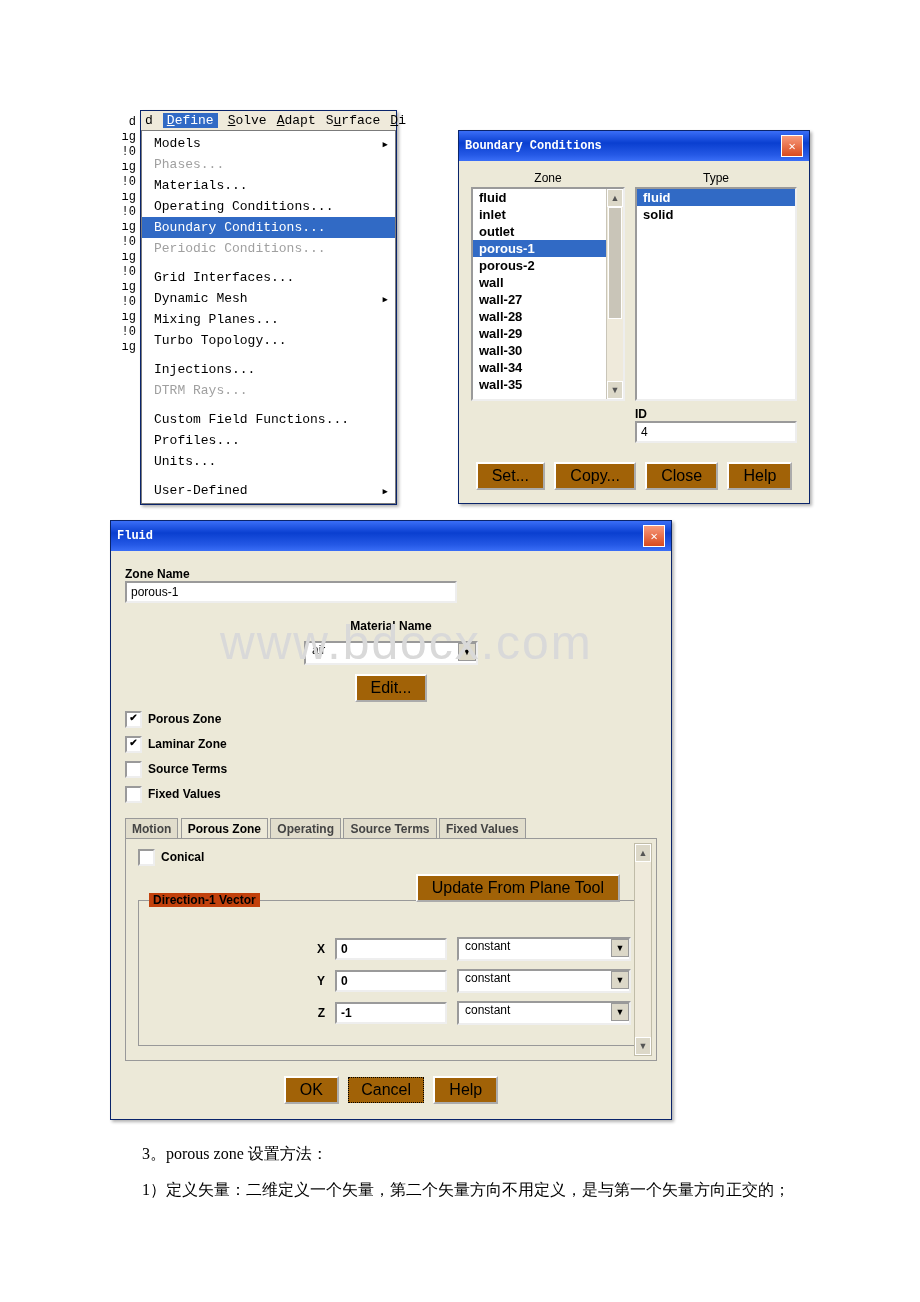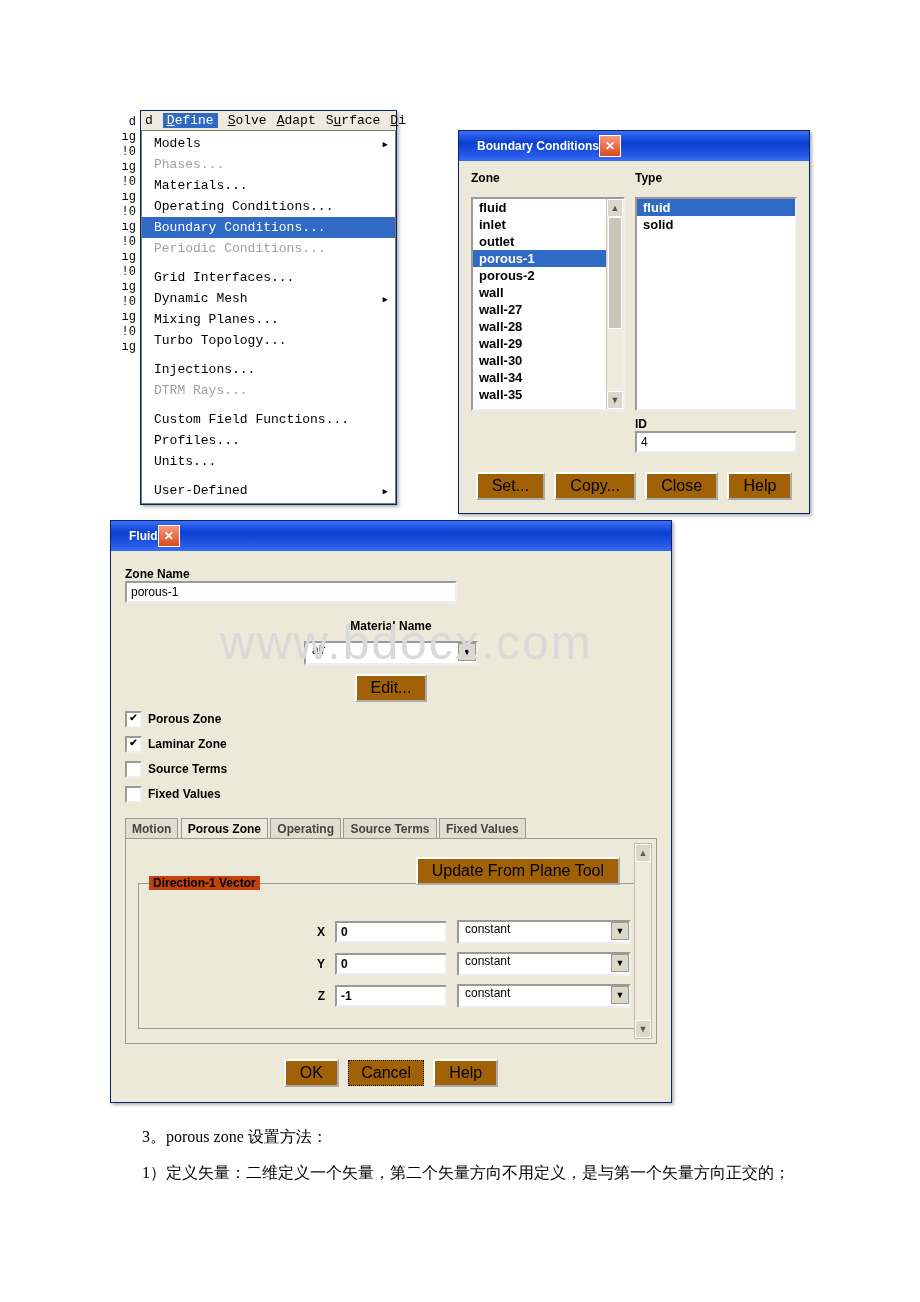--- a/index.html
+++ b/index.html
@@ -32,25 +32,25 @@
   .win {
     position: absolute;
     border: 1px solid #0a246a;
     background: #ece9d8;
     box-shadow: 2px 2px 3px rgba(0,0,0,.3);
   }
   .titlebar {
     background: linear-gradient(#3a6ef7, #0a3fd0 40%, #2559e6 80%, #3a6ef7);
     color: #fff;
     font-weight: bold;
-    padding: 4px 18px;
+    padding: 4px 6px;
     display: flex;
     align-items: center;
-    justify-content: flex-start;
-    font-family: Liberation Sans, sans-serif;
+    justify-content: space-between;
+    font-family: Liberation Mono, monospace;
   }
   .closebtn {
     width: 20px; height: 20px;
     background: linear-gradient(#f89a7c, #d84a1e);
     border: 1px solid #fff;
     color: #fff;
     font-weight: bold;
     display: flex; align-items: center; justify-content: center;
     cursor: pointer;
   }
@@ -109,21 +109,21 @@
   .leftgutter div { text-align: right; padding-right: 2px; }
 
   
   .bcwin {
     right: 0; top: 20px;
     width: 350px;
   }
   .bcbody { padding: 10px 12px 12px 12px; }
   .bccols { display: flex; gap: 10px; }
   .bccols .col { flex: 1; }
-  .bccols .lbl { font-weight: bold; margin-bottom: 12px; }
+  .bccols .lbl { font-weight: normal; margin-bottom: 2px; text-align: center; }
   .listbox {
     background: #fff;
     border: 2px inset #eee;
     height: 210px;
     overflow: hidden;
     position: relative;
     font-size: 13px;
     font-weight: bold;
   }
   .listbox .li { padding: 1px 6px; }
@@ -383,20 +383,21 @@
       <div class="chkrow"><span class="box"></span><span>Fixed Values</span></div>
 
       <div class="tabs">
         <span class="tab inactive">Motion</span>
         <span class="tab">Porous Zone</span>
         <span class="tab inactive">Operating</span>
         <span class="tab inactive">Source Terms</span>
         <span class="tab inactive">Fixed Values</span>
       </div>
       <div class="tabpane">
+        <div class="chkrow" style="margin-top:0"><span class="box"></span><span>Conical</span></div>
 
         <div class="groupbox" style="margin-top:34px;">
           <button class="btn updatebtn">Update From Plane Tool</button>
           <div class="grouplbl">Direction-1 Vector</div>
 
           <div class="vecrow">
             <span class="ax">X</span>
             <input class="numin" value="0" style="">
             <span class="combo">
               <span class="val">constant</span>

